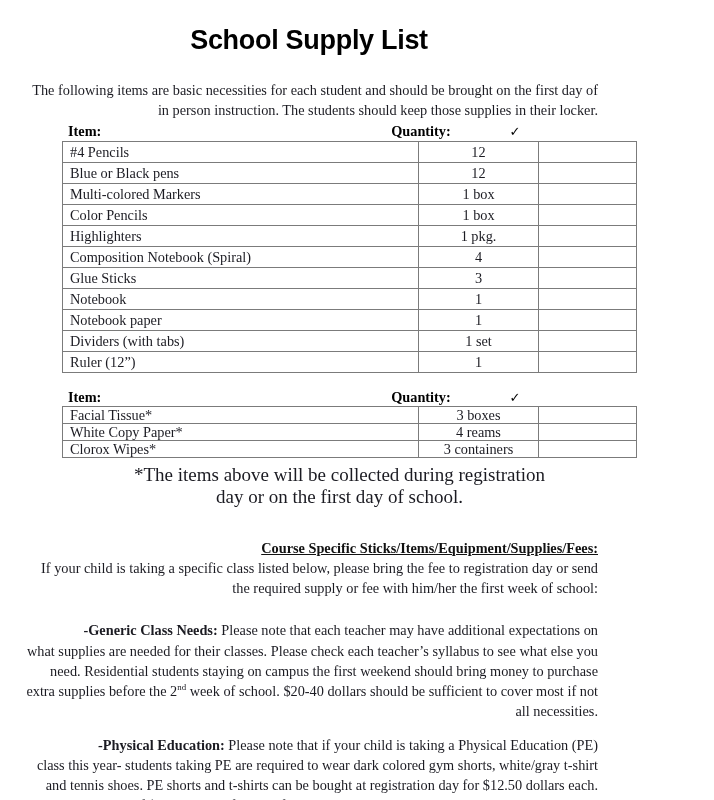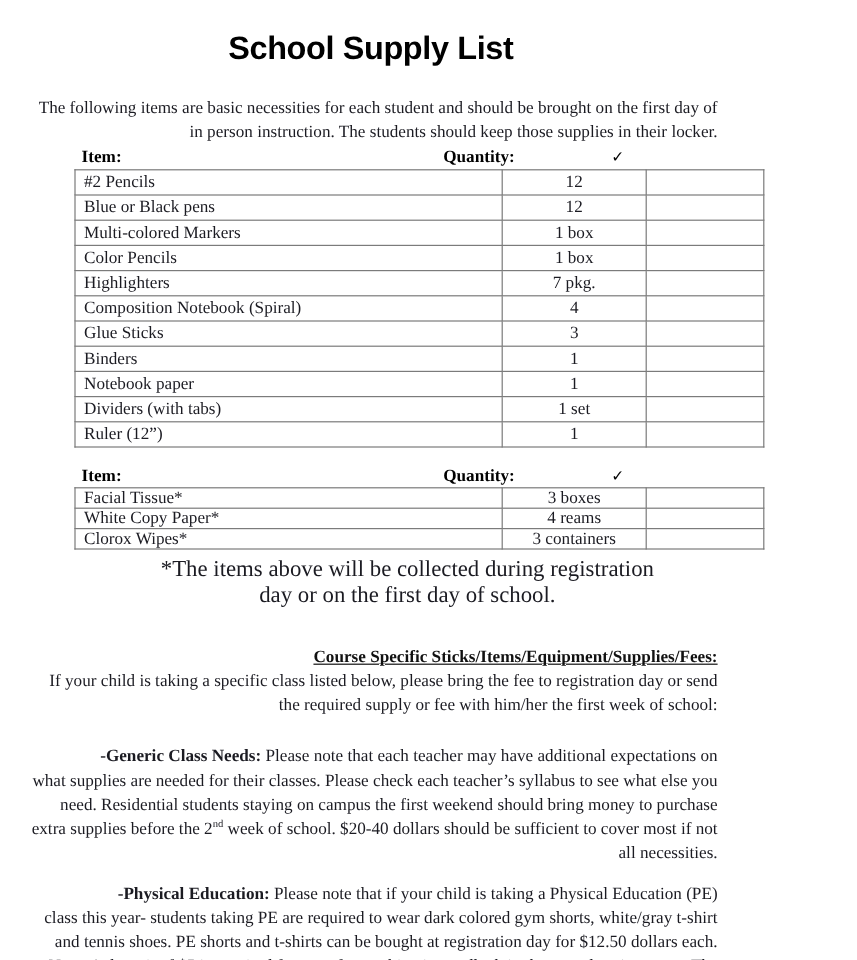--- a/index.html
+++ b/index.html
@@ -75,21 +75,21 @@
     box-sizing: border-box;
   }
   .table-head-row {
     display: flex;
     font-weight: bold;
     font-size: 14.3px;
     color: #000;
     line-height: 1.25;
   }
   .th-item    { width: 356px; box-sizing: border-box; padding-left: 6px; }
-  .th-qty     { width: 120px; box-sizing: border-box; }
+  .th-qty     { width: 120px; box-sizing: border-box; text-align: center; }
   .th-check   { width: 98px;  box-sizing: border-box; text-align: center; font-weight: normal; }
   .th-check .chk { font-size: 13px; }
 
   table.supply {
     border-collapse: collapse;
     table-layout: fixed;
     width: 574px;
     font-size: 14.3px;
     color: #1b1b22;
   }
@@ -149,56 +149,56 @@
       <div class="th-check"><span class="chk">✓</span></div>
     </div>
     <table class="supply t1">
       <colgroup>
         <col class="col-item">
           <col class="col-qty">
           <col class="col-check">
       </colgroup>
       <tbody id="t1-body">
           <tr>
-            <td class="cell-item">#2 Pencils</td>
+            <td class="cell-item">#4 Pencils</td>
             <td class="cell-qty">12</td>
             <td class="cell-check"></td>
           </tr>
           <tr>
             <td class="cell-item">Blue or Black pens</td>
             <td class="cell-qty">12</td>
             <td class="cell-check"></td>
           </tr>
           <tr>
             <td class="cell-item">Multi-colored Markers</td>
             <td class="cell-qty">1 box</td>
             <td class="cell-check"></td>
           </tr>
           <tr>
             <td class="cell-item">Color Pencils</td>
             <td class="cell-qty">1 box</td>
             <td class="cell-check"></td>
           </tr>
           <tr>
             <td class="cell-item">Highlighters</td>
-            <td class="cell-qty">7 pkg.</td>
+            <td class="cell-qty">1 pkg.</td>
             <td class="cell-check"></td>
           </tr>
           <tr>
             <td class="cell-item">Composition Notebook (Spiral)</td>
             <td class="cell-qty">4</td>
             <td class="cell-check"></td>
           </tr>
           <tr>
             <td class="cell-item">Glue Sticks</td>
             <td class="cell-qty">3</td>
             <td class="cell-check"></td>
           </tr>
           <tr>
-            <td class="cell-item">Binders</td>
+            <td class="cell-item">Notebook</td>
             <td class="cell-qty">1</td>
             <td class="cell-check"></td>
           </tr>
           <tr>
             <td class="cell-item">Notebook paper</td>
             <td class="cell-qty">1</td>
             <td class="cell-check"></td>
           </tr>
           <tr>
             <td class="cell-item">Dividers (with tabs)</td>

